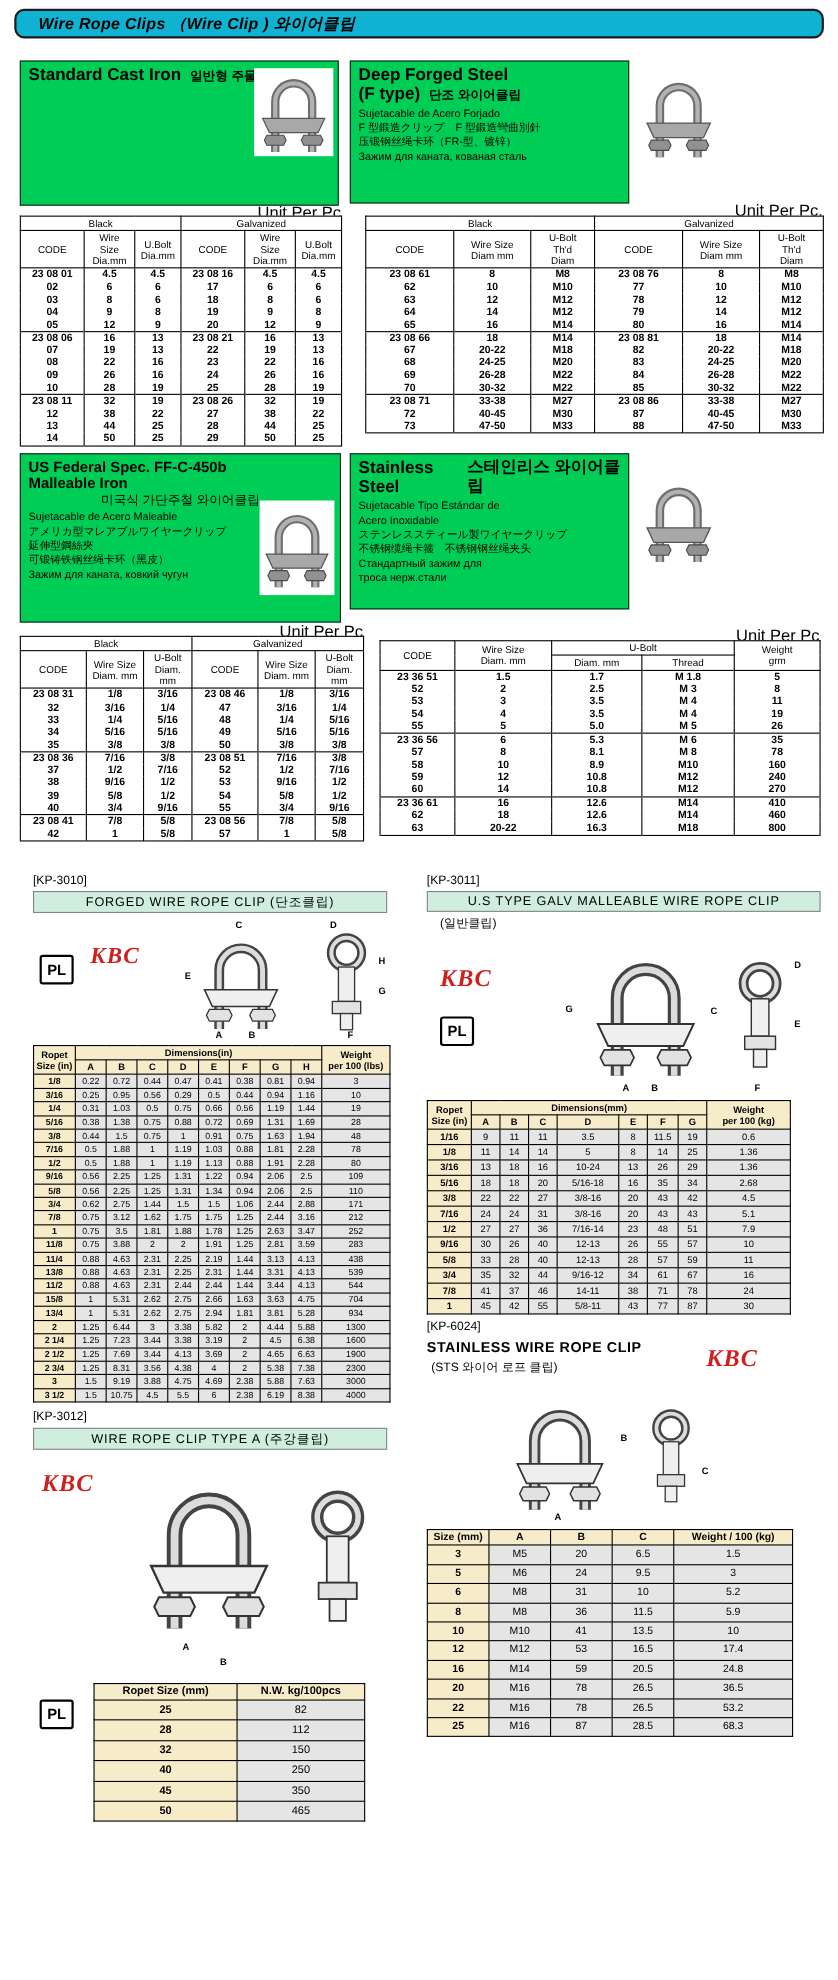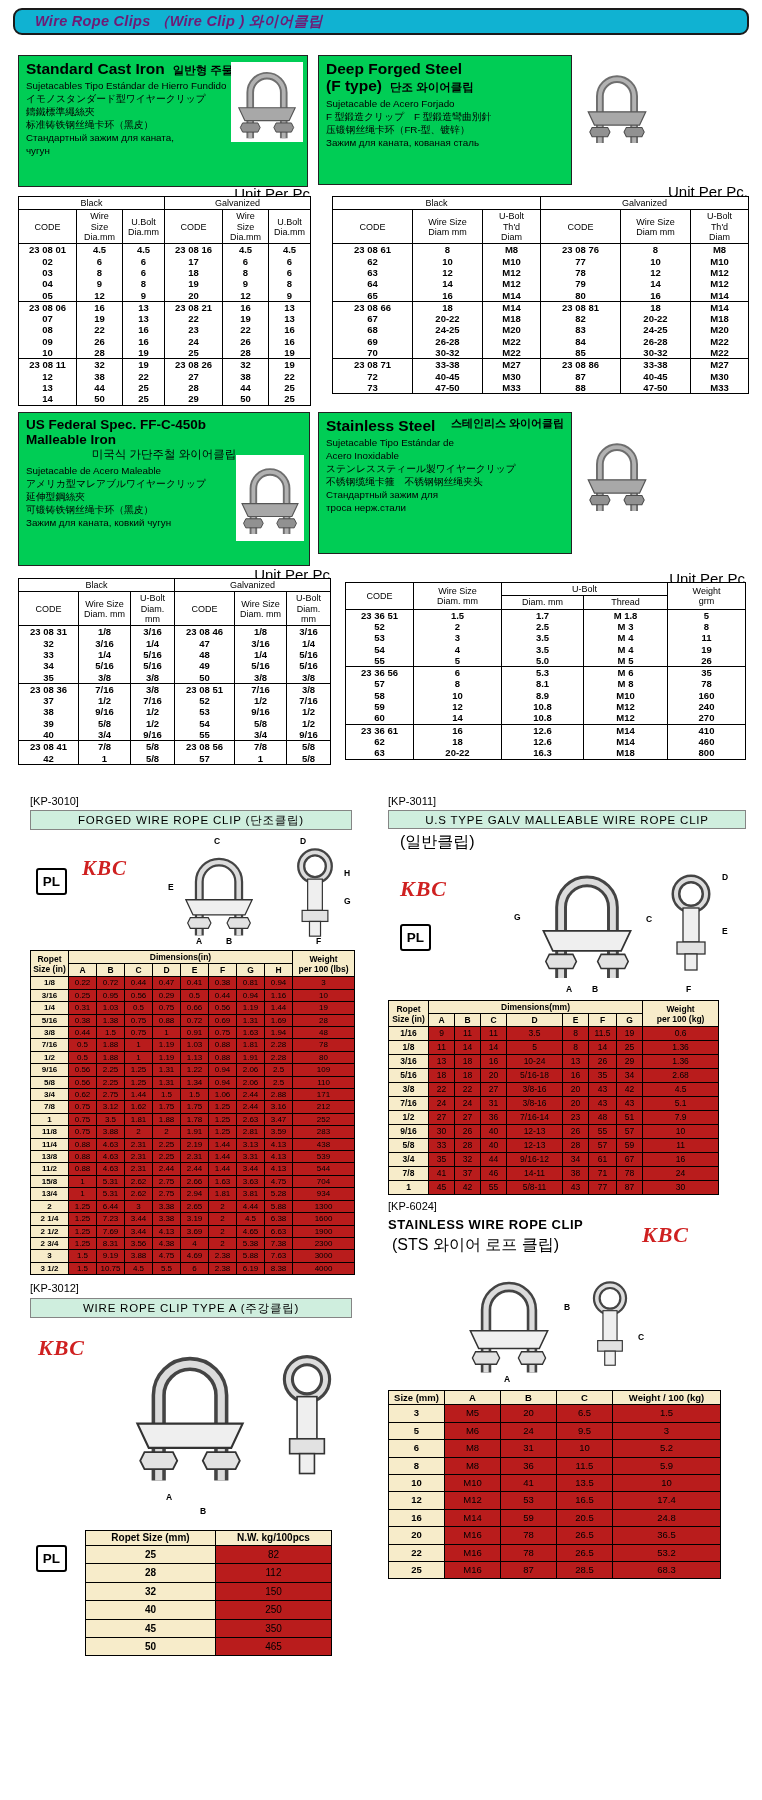--- a/index.html
+++ b/index.html
@@ -2,21 +2,21 @@
 <html><head>
 <meta charset="utf-8">
 <style>
   html,body{margin:0;padding:0;}
   #page{position:relative;width:762px;height:1800px;background:#ffffff;color:#000;
         font-family:"Liberation Sans",sans-serif;overflow:hidden;}
 
   
   #banner{position:absolute;left:13px;top:8px;width:736px;height:27px;background:#10b2d2;
           border:2px solid #1a1a1a;border-radius:9px;display:flex;align-items:center;padding-left:20px;box-sizing:border-box;}
-  #banner .t{color:#701a75;font-weight:bold;font-style:italic;font-size:14.5px;letter-spacing:.3px;}
+  #banner .t{color:#000000;font-weight:bold;font-style:italic;font-size:14.5px;letter-spacing:.3px;}
 
   
   .gpanel{position:absolute;background:#00cd55;border:1px solid #222;padding:4px 7px;box-sizing:border-box;}
   .gtitle{font-weight:bold;font-size:15.5px;line-height:1.12;}
   .gtitle.sm{font-size:13.5px;}
   .gtitle .ko{font-size:11.5px;margin-left:8px;}
   .glines{margin-top:2px;font-size:9.8px;line-height:1.33;}
   .photo{position:absolute;background:#fff;}
   .photo svg{display:block;width:100%;height:100%;}
 
@@ -41,24 +41,24 @@
   .secbar{position:absolute;background:#cfeede;border:1px solid #858585;display:flex;align-items:center;
           justify-content:center;font-size:11.5px;letter-spacing:.8px;text-align:center;box-sizing:border-box;}
   .kbc{position:absolute;color:#cf2020;font-family:"Liberation Serif",serif;font-weight:bold;
        font-style:italic;letter-spacing:1px;}
   .plbox{position:absolute;border:2.5px solid #000;border-radius:3px;width:27px;height:23px;display:flex;
          align-items:center;justify-content:center;font-weight:bold;font-size:13.5px;background:#fff;}
   .fig{position:absolute;}
   .fig svg{position:absolute;}
   .dim-label{position:absolute;font-size:8.5px;font-weight:bold;}
   .kptitle{position:absolute;font-weight:bold;font-size:13px;letter-spacing:.5px;}
-  .kptitle2{position:absolute;font-size:16px;}
+  .kptitle2{position:absolute;font-size:11px;}
 
   
-  .kptab{position:absolute;border:1.6px solid #000;background:#b91c1c;}
+  .kptab{position:absolute;border:1.6px solid #000;background:#e5e5e5;}
   .kptab th{border:1px solid #000;background:#f7ecca;font-weight:bold;font-size:8.5px;line-height:1.2;
             white-space:pre-line;padding:1px 0;text-align:center;}
   .kptab td{border:1px solid #000;font-size:8px;line-height:11.4px;padding:0;text-align:center;}
   .kptab td:first-child{background:#f7ecca;font-weight:bold;}
   #t6024 td{font-size:9.5px;line-height:16.4px;}
   #t6024 th{font-size:9.5px;}
   #t3012 td{font-size:10px;line-height:17.4px;}
   #t3012 th{font-size:10px;}
   #t3011 td{font-size:8.5px;line-height:13px;}
 </style>
@@ -93,28 +93,20 @@
     </defs>
   </svg>
 
   <div id="banner">
     <span class="t">Wire Rope Clips （Wire Clip ) 와이어클립</span>
   </div>
 
   <div class="gpanel" id="p-cast" style="left:18px;top:55px;width:290px;height:132px;">
     <div class="gtitle">
       <span>Standard Cast Iron</span><span class="ko">일반형 주물클립</span>
-    </div>
-    <div class="glines" style="width:208px;">
-      <div>Sujetacables Tipo Estándar de Hierro Fundido</div>
-      <div>イモノスタンダード型ワイヤークリップ</div>
-      <div>鑄鐵標準繩絲夾</div>
-      <div>标准铸铁钢丝绳卡环（黑皮）</div>
-      <div>Стандартный зажим для каната,</div>
-      <div>чугун</div>
     </div>
   </div>
   <div class="photo" style="left:231px;top:62px;width:72px;height:80px;">
     <svg viewBox="0 0 90 105">
         <use href="#sym-clip-photo"></use>
       </svg>
   </div>
 
   <div class="gpanel" id="p-forged" style="left:318px;top:55px;width:254px;height:130px;">
     <div class="gtitle">
@@ -435,21 +427,21 @@
   </div>
   <div class="photo" style="left:236px;top:455px;width:68px;height:86px;">
     <svg viewBox="0 0 90 105">
         <use href="#sym-clip-photo"></use>
       </svg>
   </div>
 
   <div class="gpanel" id="p-ss" style="left:318px;top:412px;width:254px;height:142px;">
     <div class="gtitle" style="display:flex;justify-content:space-between;">
       <span>Stainless Steel</span>
-      <span style="font-size:11px;">스테인리스 와이어클립</span>
+      <span style="font-size:15px;">스테인리스 와이어클립</span>
     </div>
     <div class="glines">
       <div>Sujetacable Tipo Estándar de</div>
       <div>Acero Inoxidable</div>
       <div>ステンレススティール製ワイヤークリップ</div>
       <div>不锈钢缆绳卡箍　不锈钢钢丝绳夹头</div>
       <div>Стандартный зажим для</div>
       <div>троса нерж.стали</div>
     </div>
   </div>
@@ -977,21 +969,21 @@
           <td>3.81</td>
           <td>5.28</td>
           <td>934</td>
         </tr>
         <tr>
           <td>2</td>
           <td>1.25</td>
           <td>6.44</td>
           <td>3</td>
           <td>3.38</td>
-          <td>2.65</td>
+          <td>5.82</td>
           <td>2</td>
           <td>4.44</td>
           <td>5.88</td>
           <td>1300</td>
         </tr>
         <tr>
           <td>2 1/4</td>
           <td>1.25</td>
           <td>7.23</td>
           <td>3.44</td>

